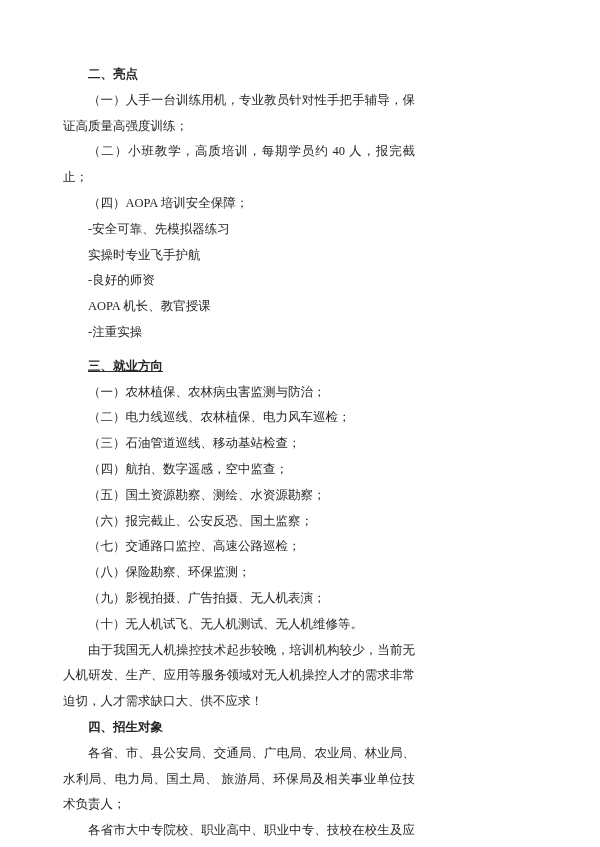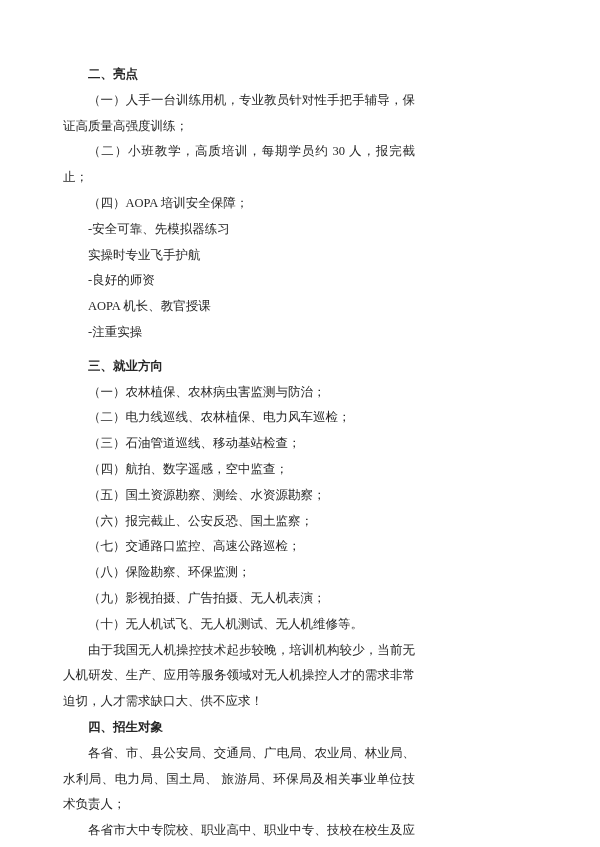--- a/index.html
+++ b/index.html
@@ -24,32 +24,32 @@
     line-height: 25.8px;
     text-indent: 2em;
     text-align: justify;
     text-justify: inter-character;
     word-break: break-all;
   }
   .doc .heading {
     font-weight: bold;
     text-align: left;
   }
-  .doc section:nth-of-type(2) .heading { margin-top: 8px; }
+  .doc section:nth-of-type(2) .heading { margin-top: 8px; text-decoration: underline; }
   .doc section:nth-of-type(3) .heading { margin-top: 0; }
 </style>
 </head>
 <body>
 
 <div class="page">
   <div class="doc">
       <section>
         <p class="heading">二、亮点</p>
         <p class="para">（一）人手一台训练用机，专业教员针对性手把手辅导，保证高质量高强度训练；</p>
-        <p class="para">（二）小班教学，高质培训，每期学员约 30 人，报完截止；</p>
+        <p class="para">（二）小班教学，高质培训，每期学员约 40 人，报完截止；</p>
         <p class="para">（四）AOPA 培训安全保障；</p>
         <p class="para">-安全可靠、先模拟器练习</p>
         <p class="para">实操时专业飞手护航</p>
         <p class="para">-良好的师资</p>
         <p class="para">AOPA 机长、教官授课</p>
         <p class="para">-注重实操</p>
       </section>
       <section>
         <p class="heading">三、就业方向</p>
         <p class="para">（一）农林植保、农林病虫害监测与防治；</p>

